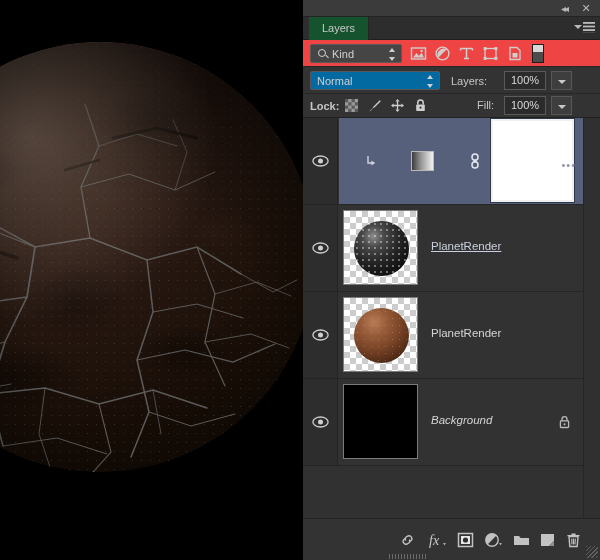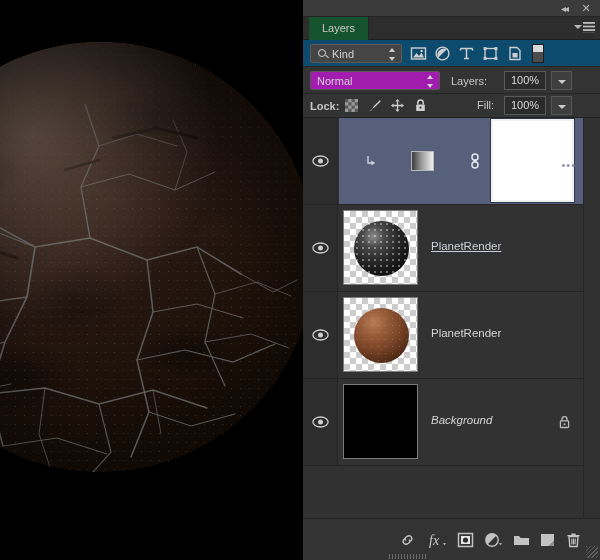--- a/index.html
+++ b/index.html
@@ -91,21 +91,21 @@
     background-size: 100% 3.6px;
   }
   #panel-menu .caret {
     position: absolute; right: 14px; top: 4px;
     border-left: 4px solid transparent; border-right: 4px solid transparent;
     border-top: 4px solid #b9b9b9;
   }
 
   
   #filter-row {
-    position: relative; height: 27px; background: #0c4a6e;
+    position: relative; height: 27px; background: #ef4444;
     border-bottom: 1px solid #262626;
   }
   #kind-select {
     position: absolute; left: 7px; top: 4px; width: 92px; height: 19px;
     background: #454545; border: 1px solid #5a5a5a; border-radius: 2px;
     color: #d0d0d0; font-size: 11px; cursor: pointer;
   }
   #kind-select .k-magnifier {
     position: absolute; left: 7px; top: 4px; width: 8px; height: 8px;
     border: 1.3px solid #d2d2d2; border-radius: 50%;
@@ -140,21 +140,21 @@
     border: 1px solid #1d1d1d; cursor: pointer;
   }
 
   
   #blend-row {
     position: relative; height: 27px; background: #333333;
     border-bottom: 1px solid #262626;
   }
   #blend-select {
     position: absolute; left: 7px; top: 4px; width: 130px; height: 19px;
-    background: #a21caf; border: 1px solid #575757; border-radius: 2px;
+    background: #0369a1; border: 1px solid #575757; border-radius: 2px;
     color: #cfcfcf; font-size: 11px; cursor: pointer;
   }
   #blend-label { position: absolute; left: 6px; top: 3px; }
   #blend-select .k-spin { position: absolute; right: 5px; top: 3px; width: 7px; height: 13px; }
   #blend-select .k-spin i {
     position: absolute; left: 0; width: 0; height: 0;
     border-left: 3.5px solid transparent; border-right: 3.5px solid transparent;
   }
   #blend-select .k-spin i.up { top: 0; border-bottom: 4px solid #cfcfcf; }
   #blend-select .k-spin i.dn { bottom: 0; border-top: 4px solid #cfcfcf; }

